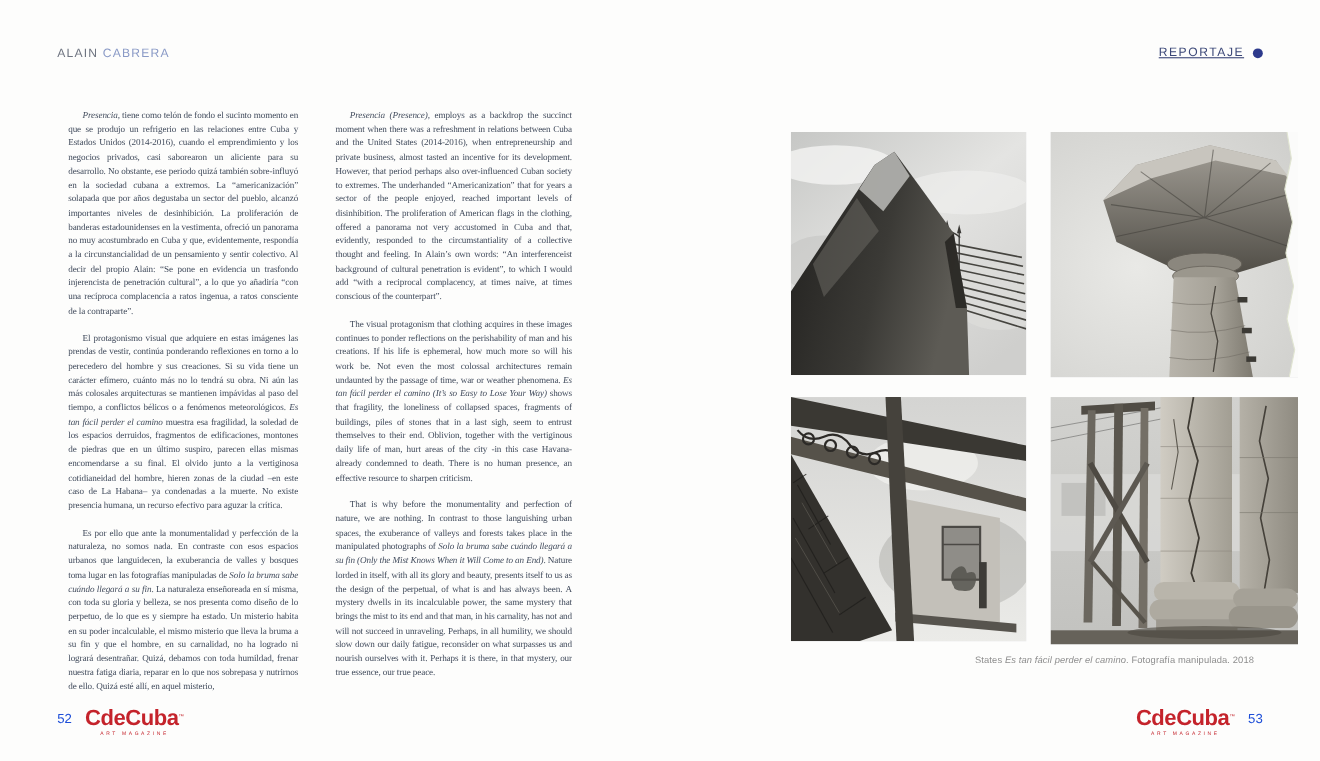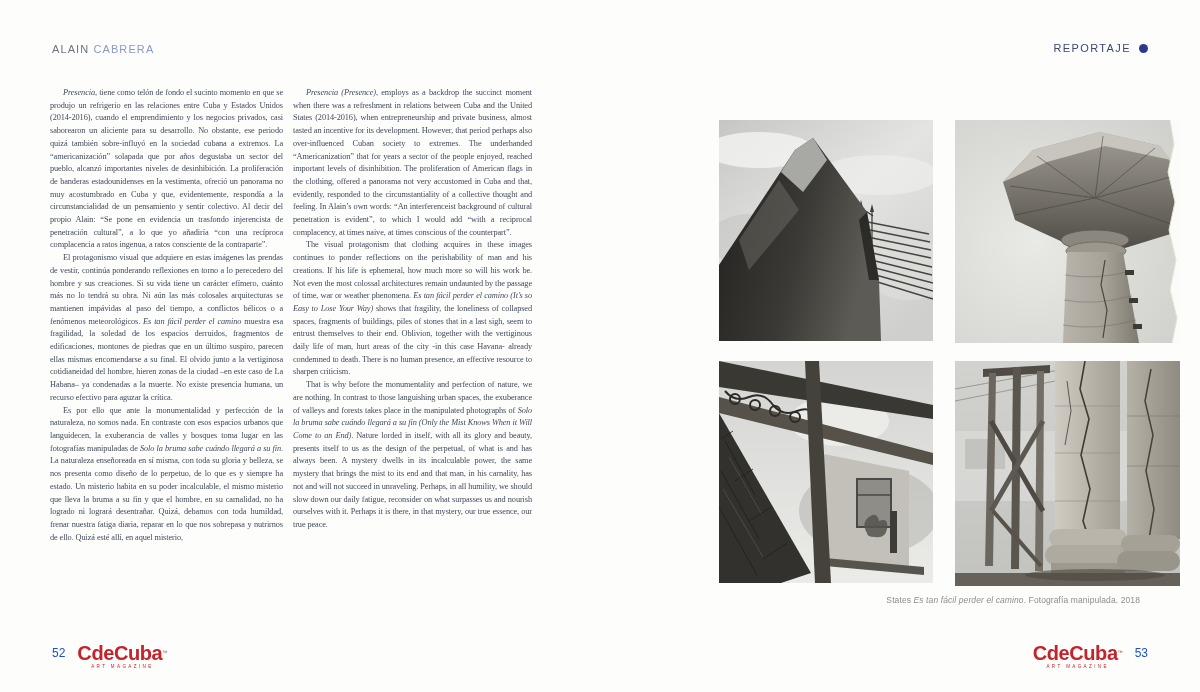--- a/index.html
+++ b/index.html
@@ -5,32 +5,32 @@
   html,body{margin:0;padding:0;}
   body{
     width:1200px;height:692px;position:relative;background:#fdfdfc;
     font-family:"Liberation Sans", sans-serif;overflow:hidden;
   }
   .spread{position:absolute;inset:0;}
 
   
   .author{position:absolute;left:52px;top:43px;font-size:11px;letter-spacing:1.1px;color:#6f7581;}
   .author .last{color:#8a9ac6;}
-  .section{position:absolute;top:42px;right:52px;font-size:11px;letter-spacing:1.4px;color:#3c4878;display:flex;align-items:center;gap:8px;}
+  .section{position:absolute;top:42px;right:52px;font-size:11px;letter-spacing:1.4px;color:#3c4878;display:flex;align-items:center;gap:8px;text-decoration:underline;}
   .dot{width:9px;height:9px;border-radius:50%;background:#2d3a8c;display:inline-block;}
 
   
   .text-col{
     position:absolute;top:87px;height:560px;overflow:hidden;
     font-family:"Liberation Serif", serif;font-size:8.3px;line-height:12.7px;
     color:#414b5c;text-align:justify;letter-spacing:-0.1px;
   }
   .col-es{left:50px;width:233px;}
   .col-en{left:293px;width:239px;}
-  .text-col p{margin:0;text-indent:13px;}
+  .text-col p{margin:12px;text-indent:13px;}
   .text-col em{font-style:italic;}
 
   
   .photo{position:absolute;overflow:hidden;background:#e8e8e6;}
   .photo svg{width:100%;height:100%;display:block;}
   #photo1{left:679px;top:104px;width:214px;height:221px;}
   #photo2{left:915px;top:104px;width:225px;height:223px;}
   #photo3{left:679px;top:345px;width:214px;height:222px;}
   #photo4{left:915px;top:345px;width:225px;height:225px;}
 

